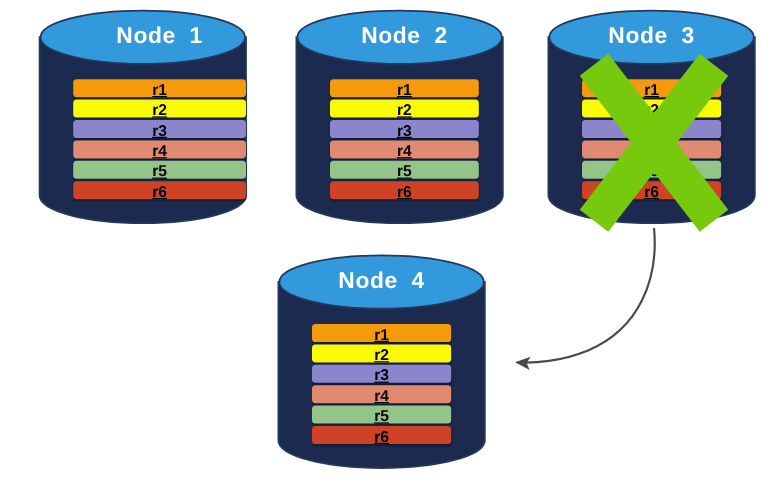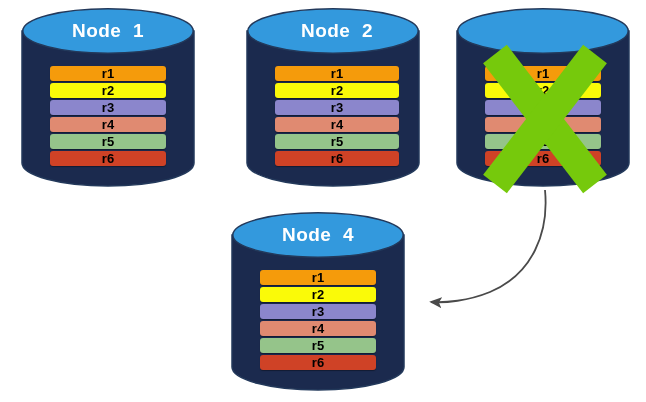--- a/index.html
+++ b/index.html
@@ -49,41 +49,42 @@
   .record {
     position: relative;
     border-radius: 3px;
     color: #000000;
     font-weight: bold;
     text-align: center;
     font-family: "Liberation Sans", sans-serif;
     box-shadow: 0 1px 1px rgba(0,0,0,0.35);
     line-height: 1;
     display: flex;
-    align-items: center;
+    align-items: flex-end;
     justify-content: center;
+    text-decoration: underline;
   }
   .xmark {
     position: absolute;
     pointer-events: none;
   }
   .arrow-layer {
     position: absolute;
     left: 0;
     top: 0;
     width: 646px;
     height: 402px;
     pointer-events: none;
   }
 </style>
 </head>
 <body>
 
 <div id="canvas">
-    <div class="node" style="left: 22px; top: 8px; width: 172px; height: 178px;">
+    <div class="node" style="left: 33px; top: 8px; width: 172px; height: 178px; padding-left: 28px;">
       <svg width="172" height="178" viewBox="0 0 172 178">
         <path d="M0,23 L0,155 A86,23 0 0 0 172,155 L172,23 Z" fill="#1B2A4E" stroke="#23395B" stroke-width="1.5"></path>
         <ellipse cx="86" cy="23" rx="85.2" ry="22.2" fill="#3399DD" stroke="#23395B" stroke-width="1.5"></ellipse>
       </svg>
       <div class="node-label" style="top: 12px; font-size: 19px;">Node  1</div>
       <div class="records" style="left: 28px; right: 28px; top: 58px; gap: 2px;">
         <div class="record" style="background: rgb(245, 155, 11); height: 15px; font-size: 13px;">
           <span>r1</span>
         </div>
         <div class="record" style="background: rgb(250, 250, 8); height: 15px; font-size: 13px;">
@@ -128,20 +129,21 @@
         <div class="record" style="background: rgb(207, 66, 38); height: 15px; font-size: 13px;">
           <span>r6</span>
         </div>
       </div>
     </div>
     <div class="node" style="left: 457px; top: 8px; width: 172px; height: 178px;">
       <svg width="172" height="178" viewBox="0 0 172 178">
         <path d="M0,23 L0,155 A86,23 0 0 0 172,155 L172,23 Z" fill="#1B2A4E" stroke="#23395B" stroke-width="1.5"></path>
         <ellipse cx="86" cy="23" rx="85.2" ry="22.2" fill="#3399DD" stroke="#23395B" stroke-width="1.5"></ellipse>
       </svg>
+      <div class="node-label" style="top: 12px; font-size: 19px;">Node  3</div>
       <div class="records" style="left: 28px; right: 28px; top: 58px; gap: 2px;">
         <div class="record" style="background: rgb(245, 155, 11); height: 15px; font-size: 13px;">
           <span>r1</span>
         </div>
         <div class="record" style="background: rgb(250, 250, 8); height: 15px; font-size: 13px;">
           <span>r2</span>
         </div>
         <div class="record" style="background: rgb(139, 134, 204); height: 15px; font-size: 13px;">
           <span>r3</span>
         </div>

